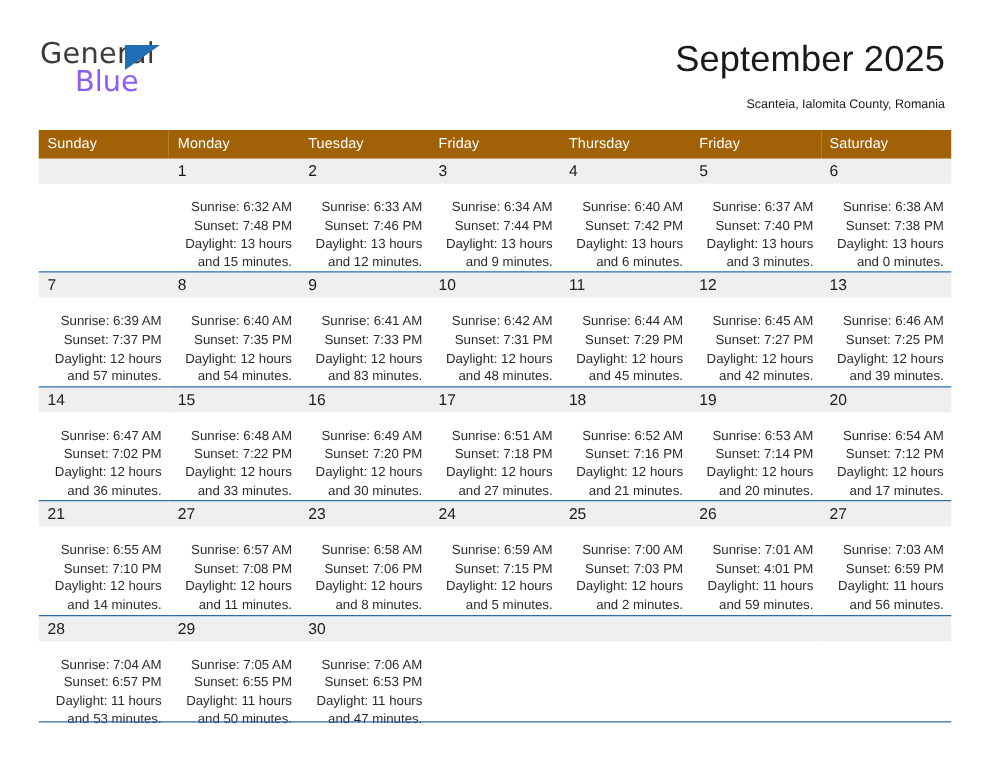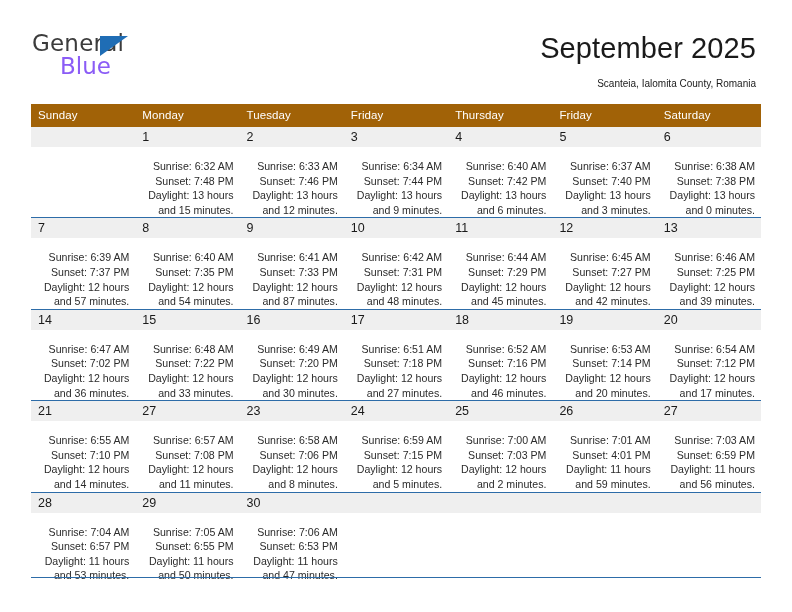--- a/index.html
+++ b/index.html
@@ -247,21 +247,21 @@
                 <div>Daylight: 12 hours</div>
                 <div>and 54 minutes.</div>
               </div>
             </td>
             <td class="daycell">
               <div class="daynum">9</div>
               <div class="info">
                 <div>Sunrise: 6:41 AM</div>
                 <div>Sunset: 7:33 PM</div>
                 <div>Daylight: 12 hours</div>
-                <div>and 87 minutes.</div>
+                <div>and 83 minutes.</div>
               </div>
             </td>
             <td class="daycell">
               <div class="daynum">10</div>
               <div class="info">
                 <div>Sunrise: 6:42 AM</div>
                 <div>Sunset: 7:31 PM</div>
                 <div>Daylight: 12 hours</div>
                 <div>and 48 minutes.</div>
               </div>
@@ -330,21 +330,21 @@
                 <div>Daylight: 12 hours</div>
                 <div>and 27 minutes.</div>
               </div>
             </td>
             <td class="daycell">
               <div class="daynum">18</div>
               <div class="info">
                 <div>Sunrise: 6:52 AM</div>
                 <div>Sunset: 7:16 PM</div>
                 <div>Daylight: 12 hours</div>
-                <div>and 46 minutes.</div>
+                <div>and 21 minutes.</div>
               </div>
             </td>
             <td class="daycell">
               <div class="daynum">19</div>
               <div class="info">
                 <div>Sunrise: 6:53 AM</div>
                 <div>Sunset: 7:14 PM</div>
                 <div>Daylight: 12 hours</div>
                 <div>and 20 minutes.</div>
               </div>

